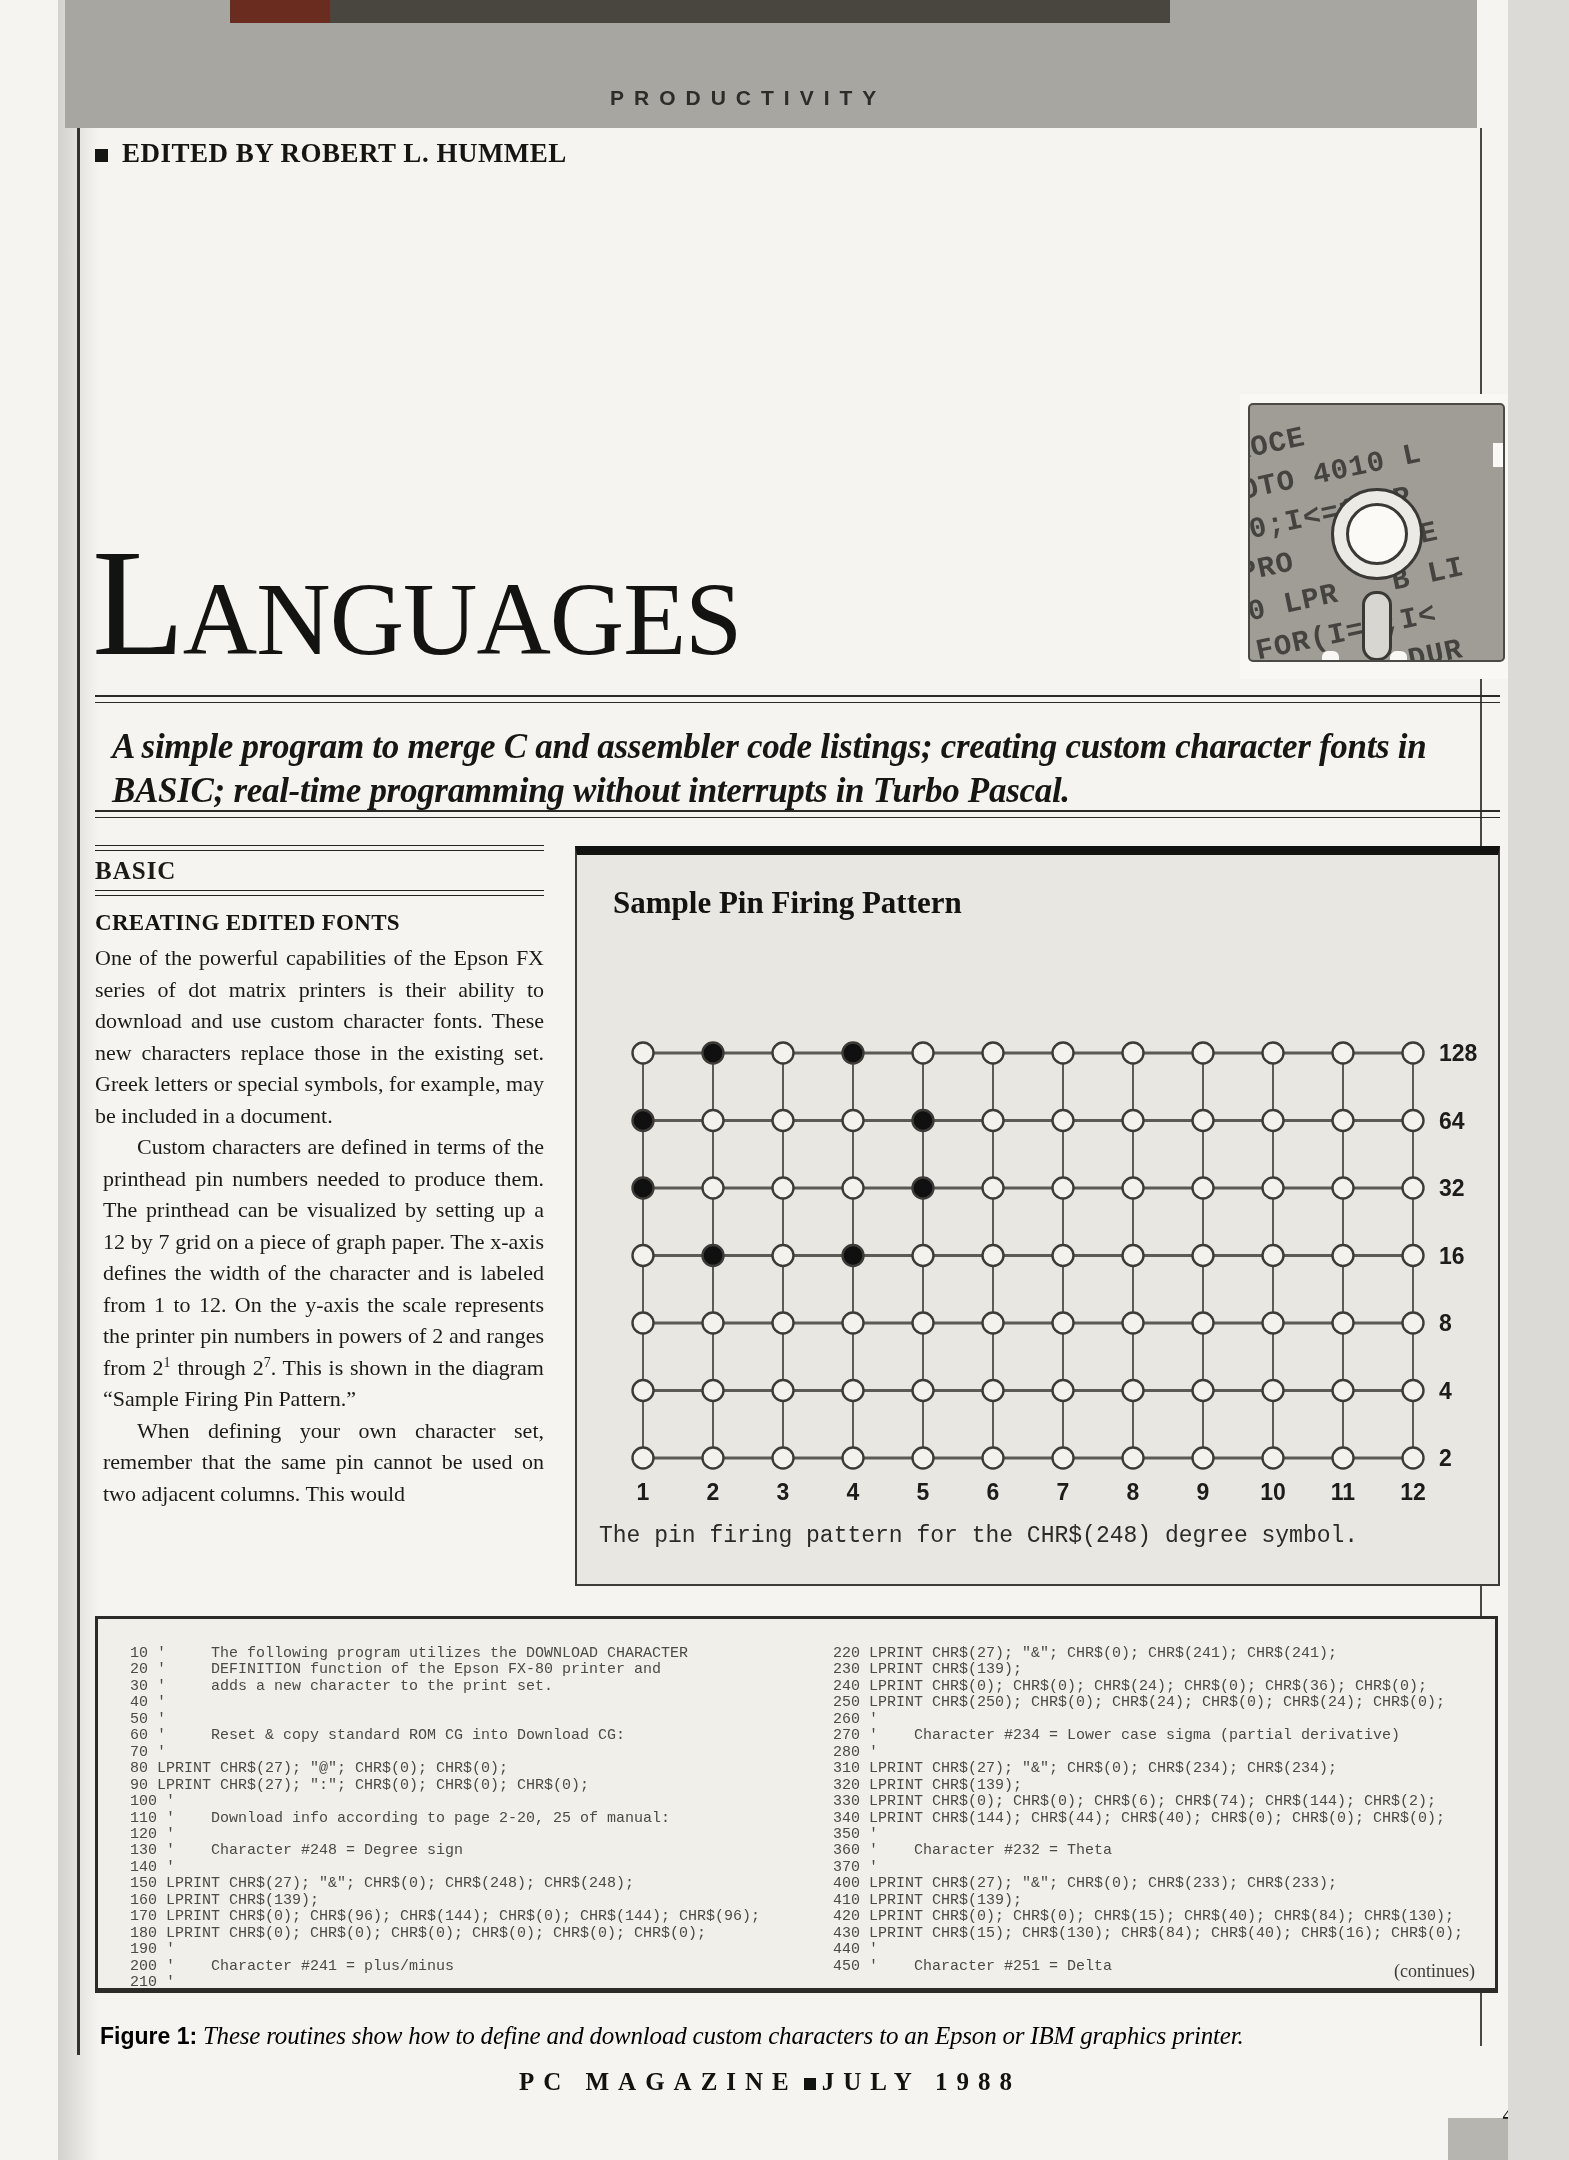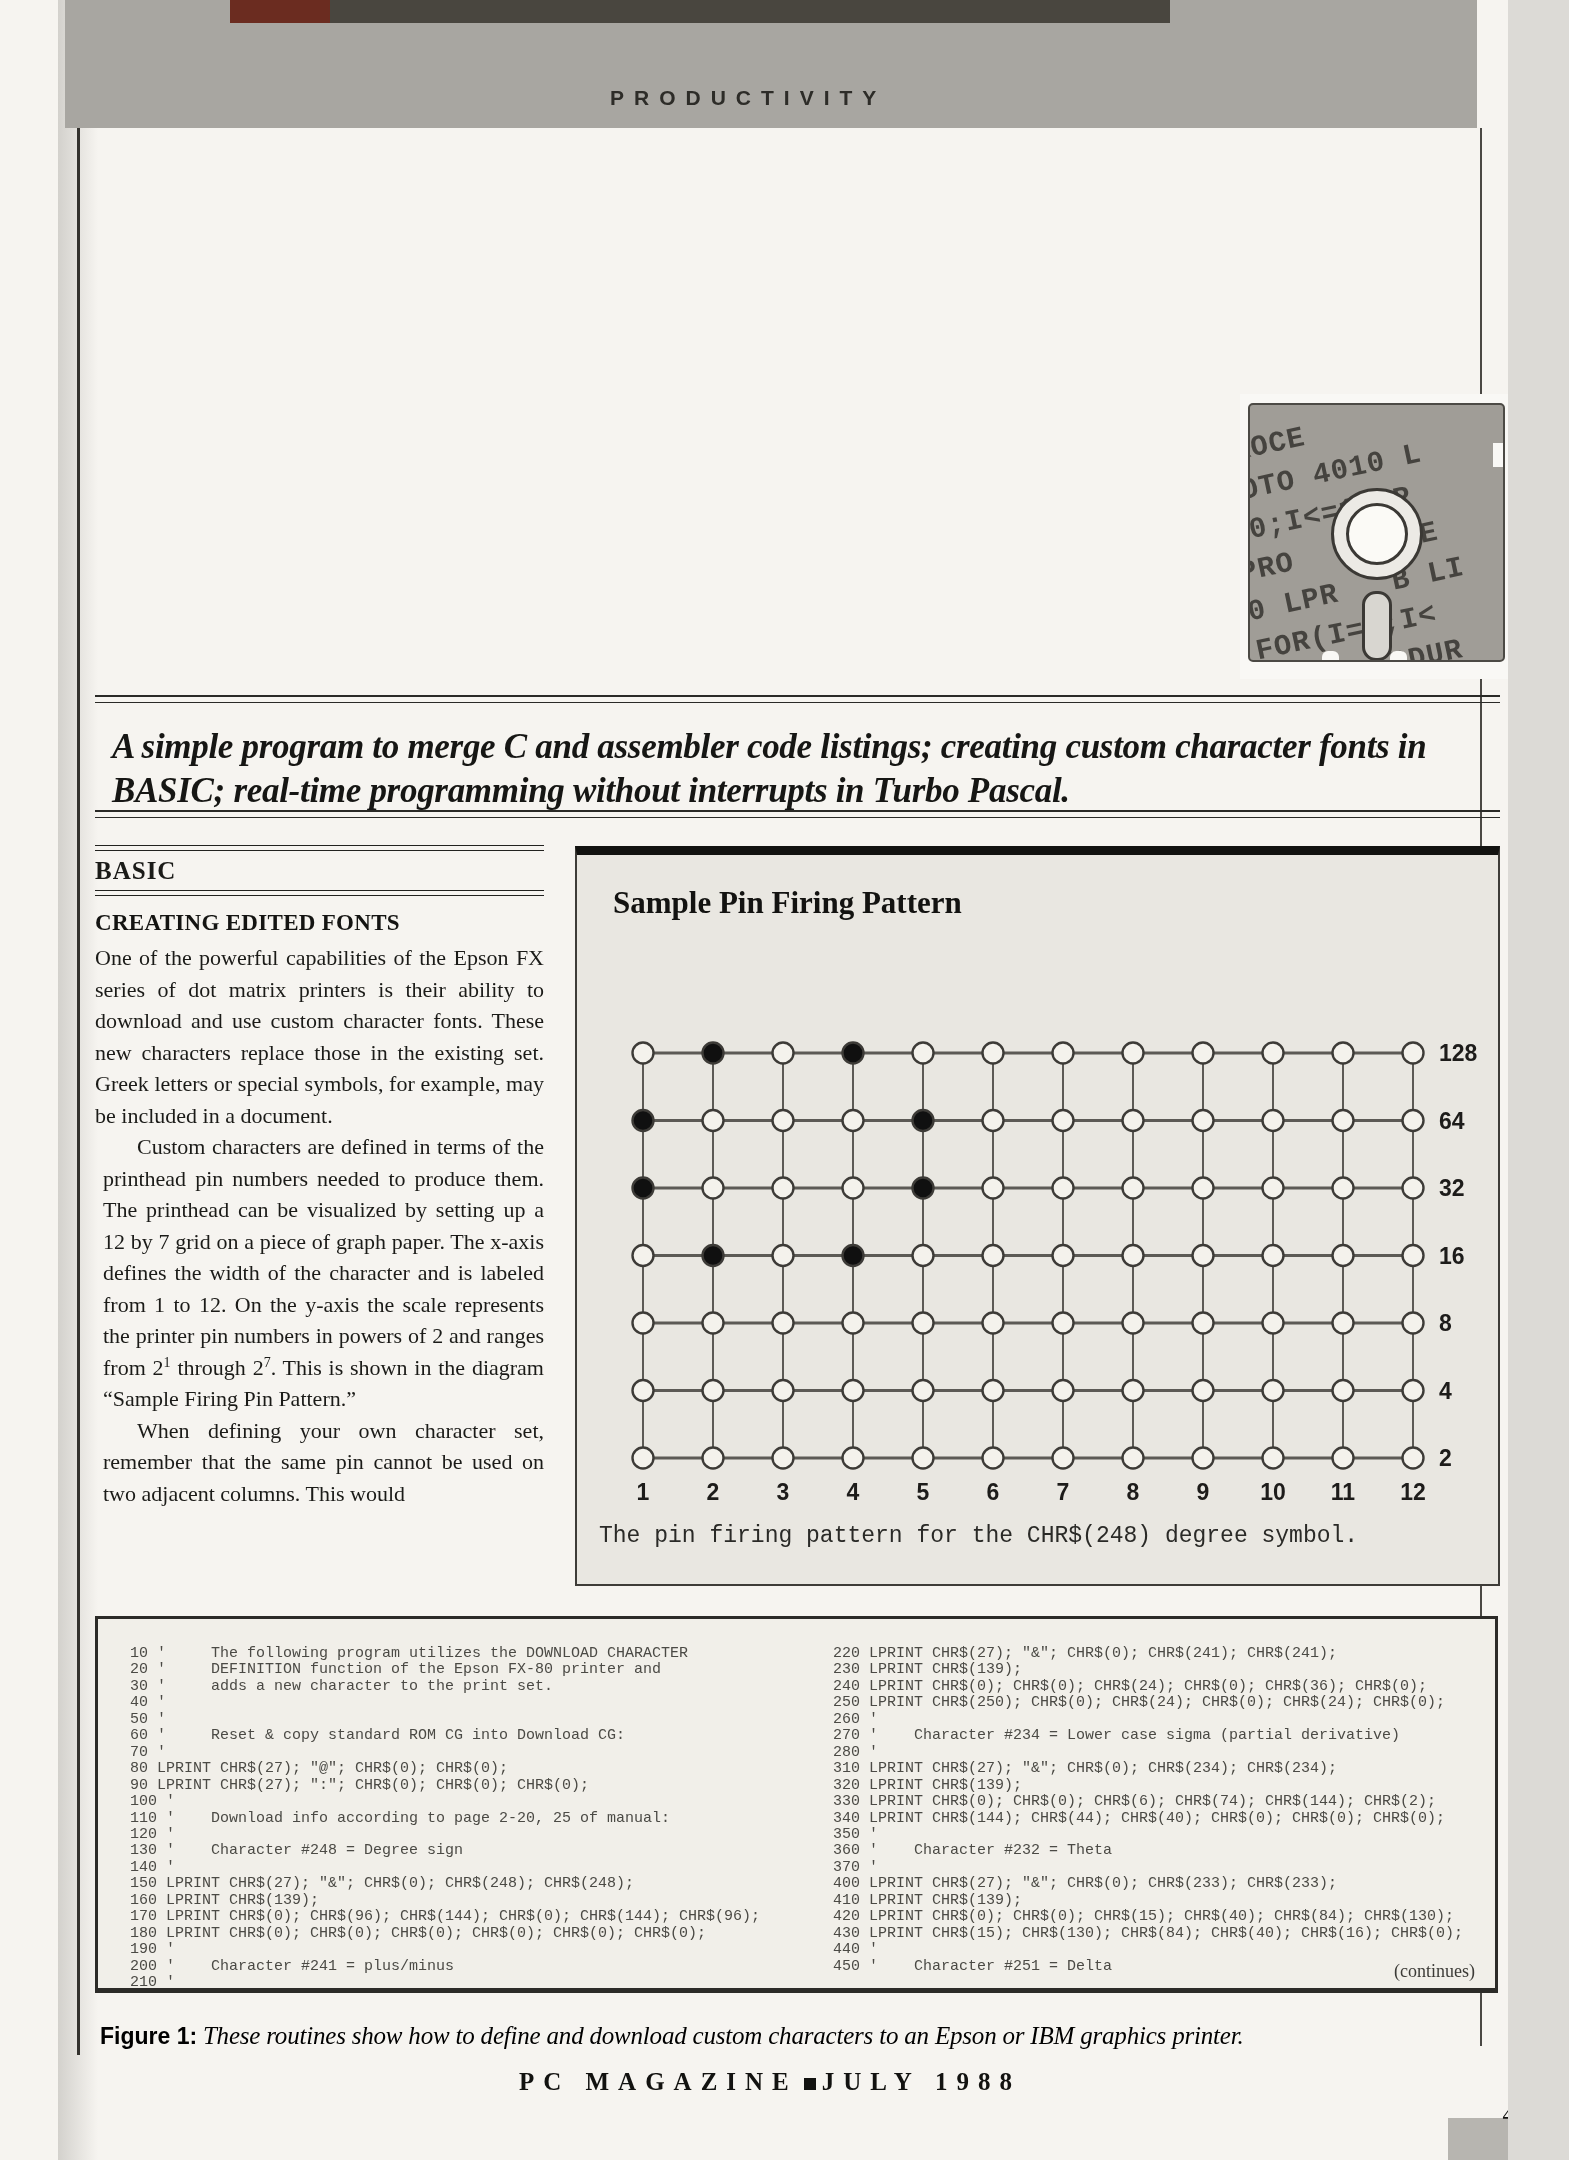--- a/index.html
+++ b/index.html
@@ -94,40 +94,44 @@
   <div class="right-line"></div>
   <div class="br-box"></div>
 
   <header class="banner">
     <div class="banner-strip">
       <div class="banner-maroon"></div>
     </div>
     <div class="kicker">PRODUCTIVITY</div>
   </header>
 
+  <div class="edited">
+    <span class="sq"></span><span>EDITED BY ROBERT L. HUMMEL</span>
+  </div>
 
   <div class="floppy">
     <div class="floppy-body">
       <div class="floppy-code" id="floppy-code">PROCE
 GOTO 4010 L
 =0;I&lt;=13;P
 PRO     URE
 0 LPR   B LI
 FOR(I=0;I&lt;
 OR(    RDUR</div>
       <div class="hub-ring">
         <div class="hub-hole"></div>
       </div>
       <div class="index-slot"></div>
       <div class="notch-r"></div>
       <div class="notch-b1"></div>
       <div class="notch-b2"></div>
     </div>
   </div>
 
+  <h1 class="title"><span class="cap">L</span><span class="rest">ANGUAGES</span></h1>
 
   <div class="dbl-rule" style="top:695px"></div>
   <p class="subtitle">A simple program to merge C and assembler code listings; creating custom character fonts in BASIC; real-time programming without interrupts in Turbo Pascal.</p>
   <div class="dbl-rule" style="top:810px"></div>
 
   <section class="article">
     <div class="thin-rule"></div>
     <div class="section-label">BASIC</div>
     <div class="thin-rule"></div>
     <h2>CREATING EDITED FONTS</h2>

